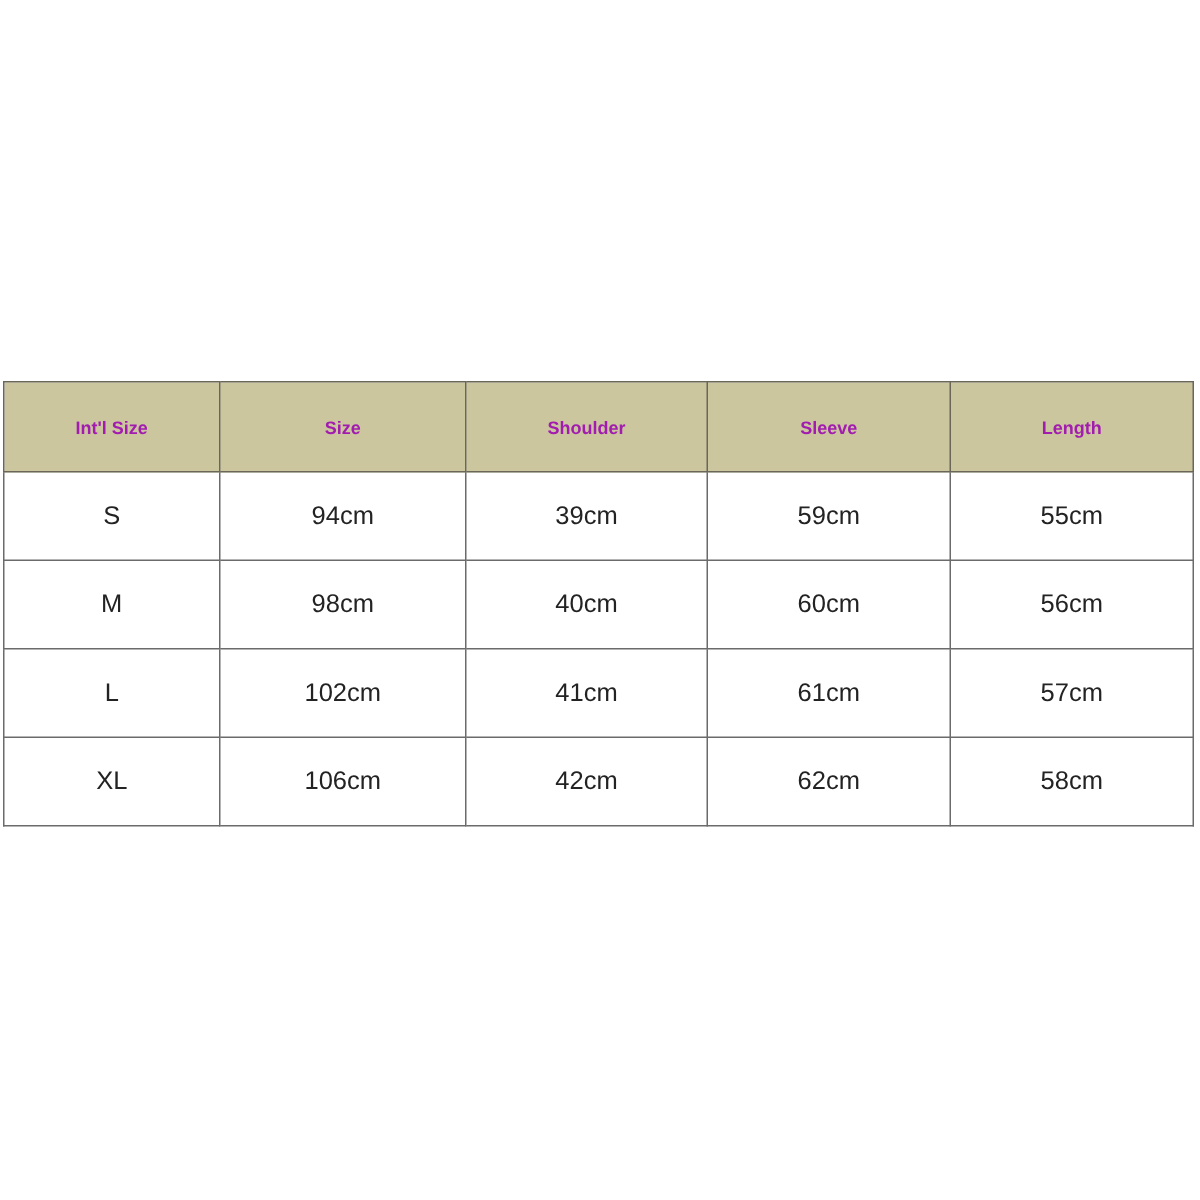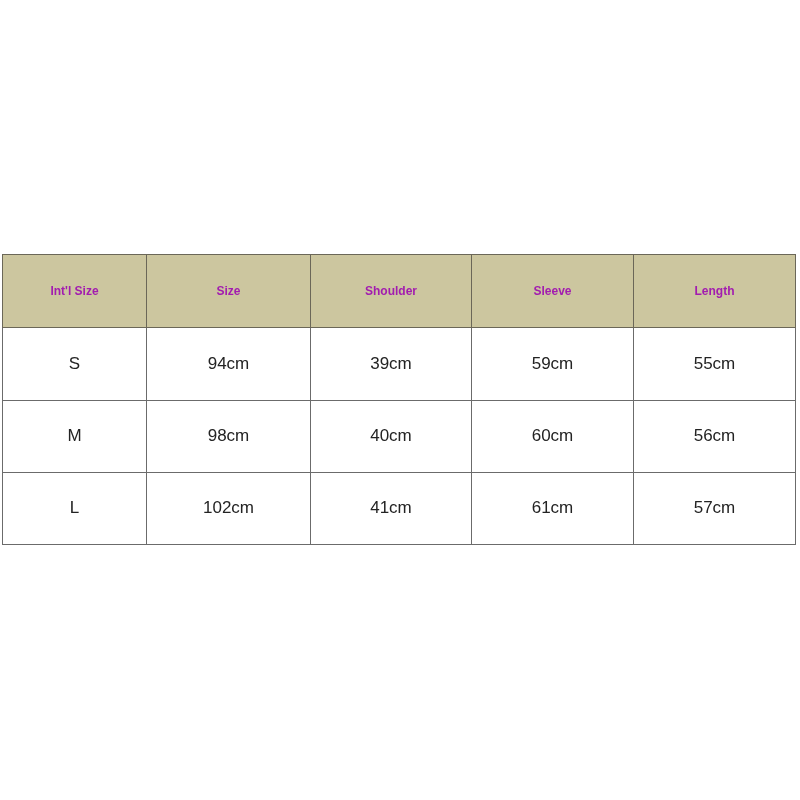--- a/index.html
+++ b/index.html
@@ -113,15 +113,22 @@
       </tr>
 
       <tr class="data-row">
         <td class="size-cell">L</td>
         <td>102cm</td>
         <td>41cm</td>
         <td>61cm</td>
         <td>57cm</td>
       </tr>
 
+      <tr class="data-row">
+        <td class="size-cell">XL</td>
+        <td>106cm</td>
+        <td>42cm</td>
+        <td>62cm</td>
+        <td>58cm</td>
+      </tr>
     </tbody>
   </table>
 </div>
 
 </body></html>

